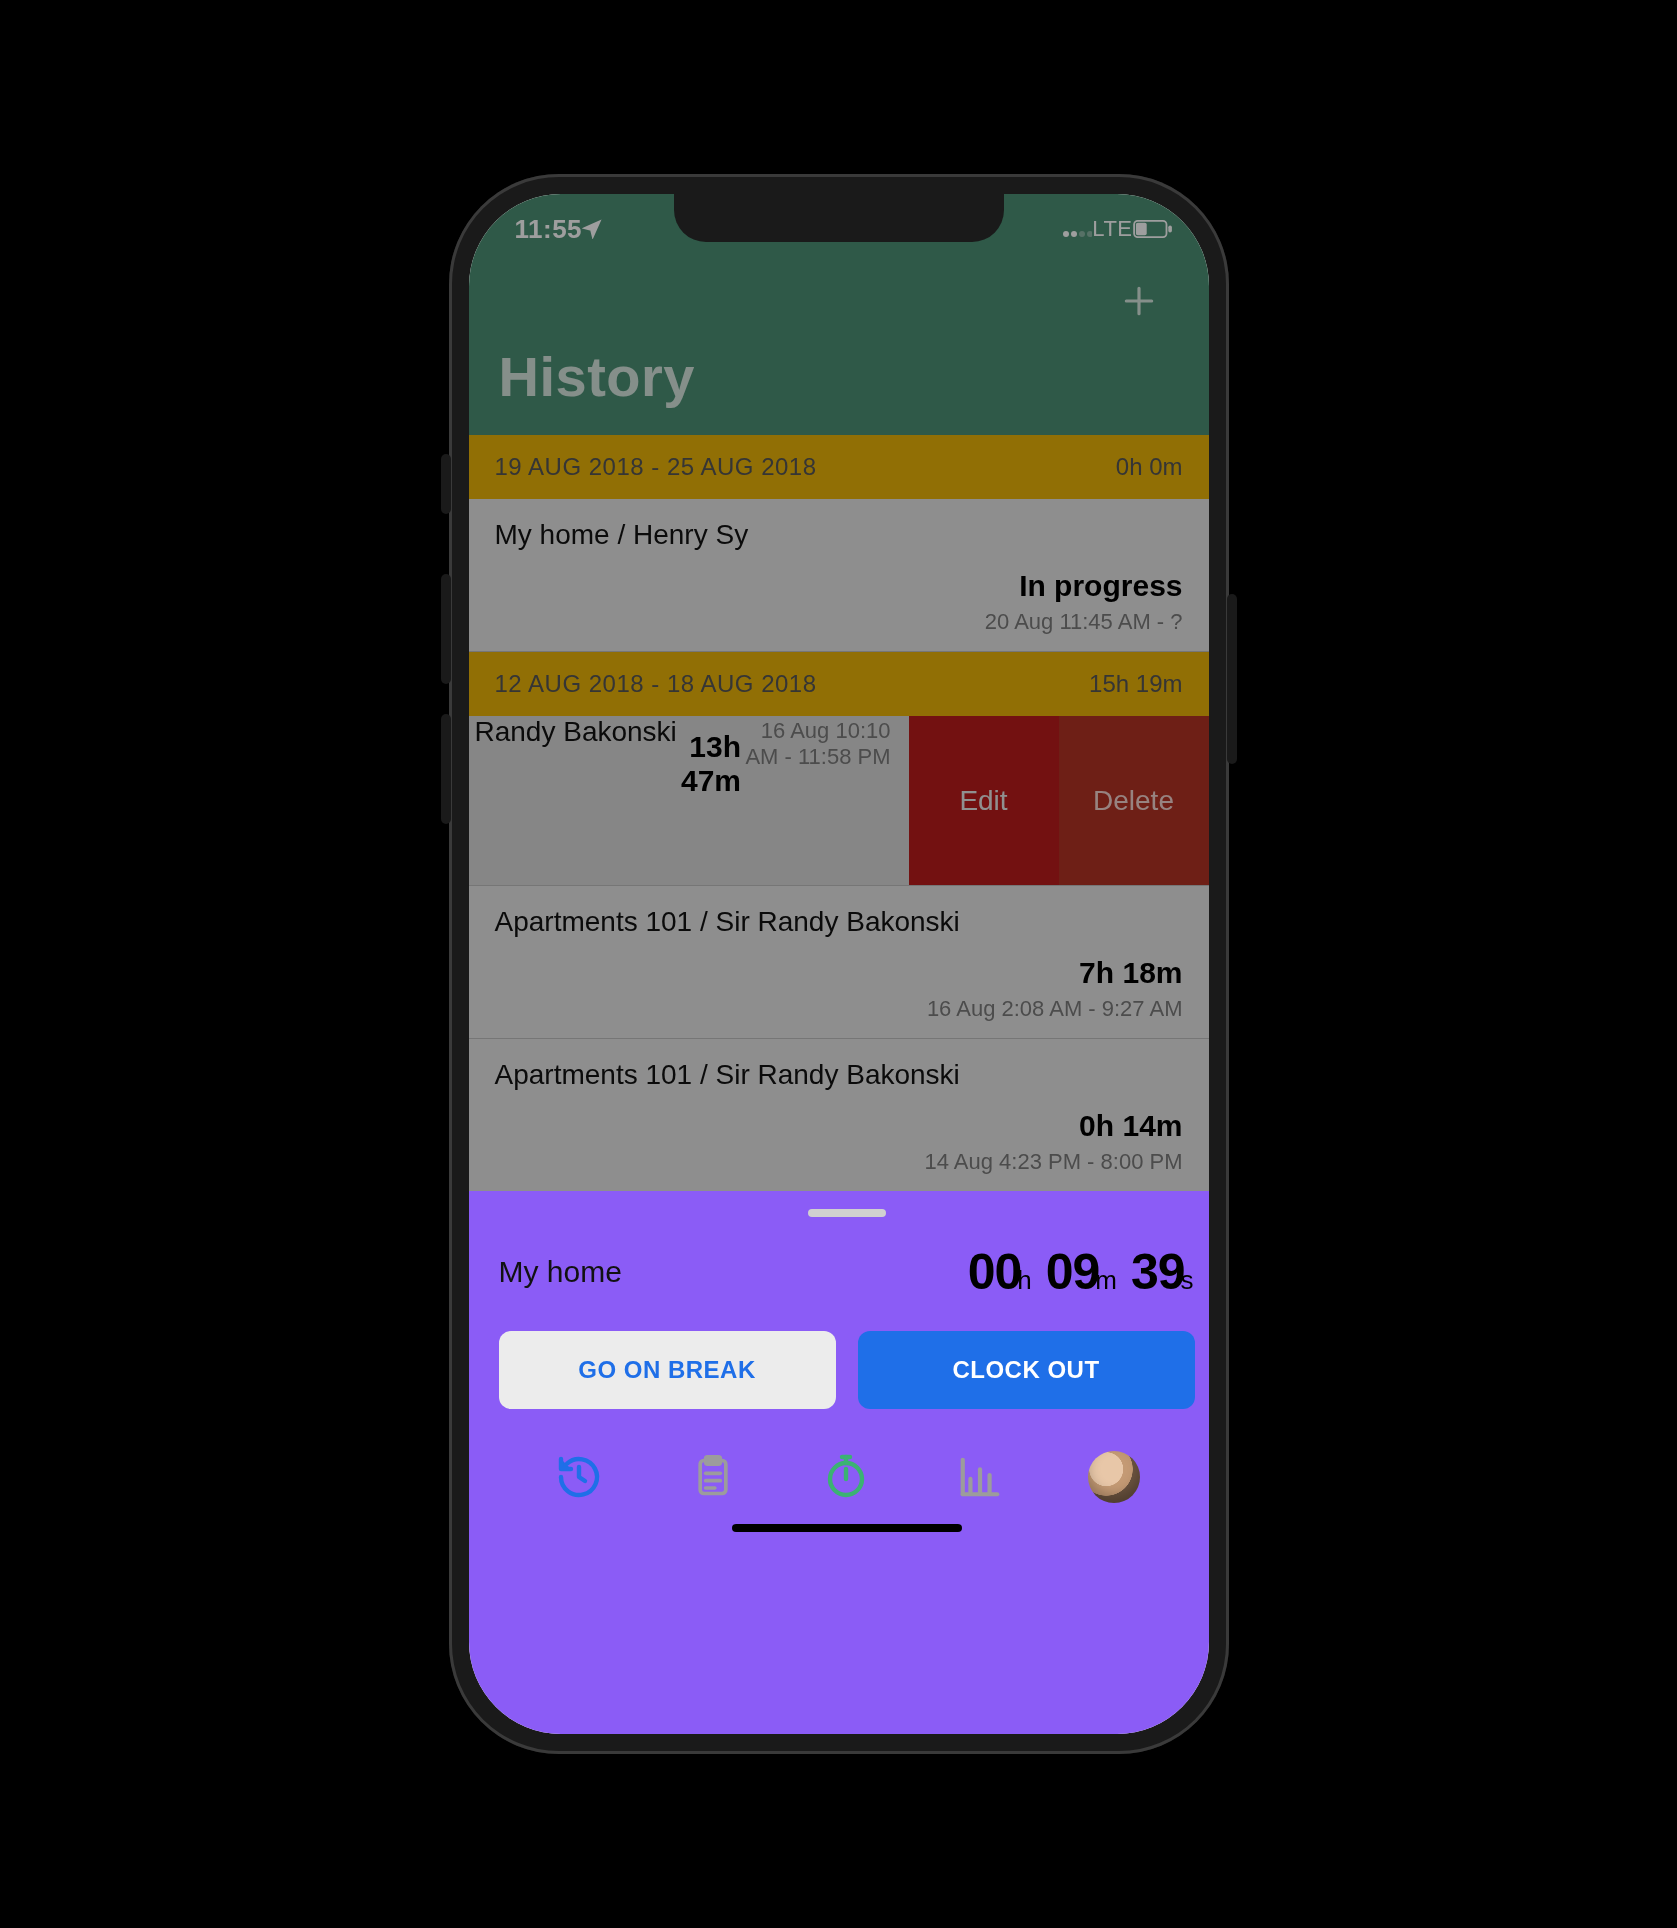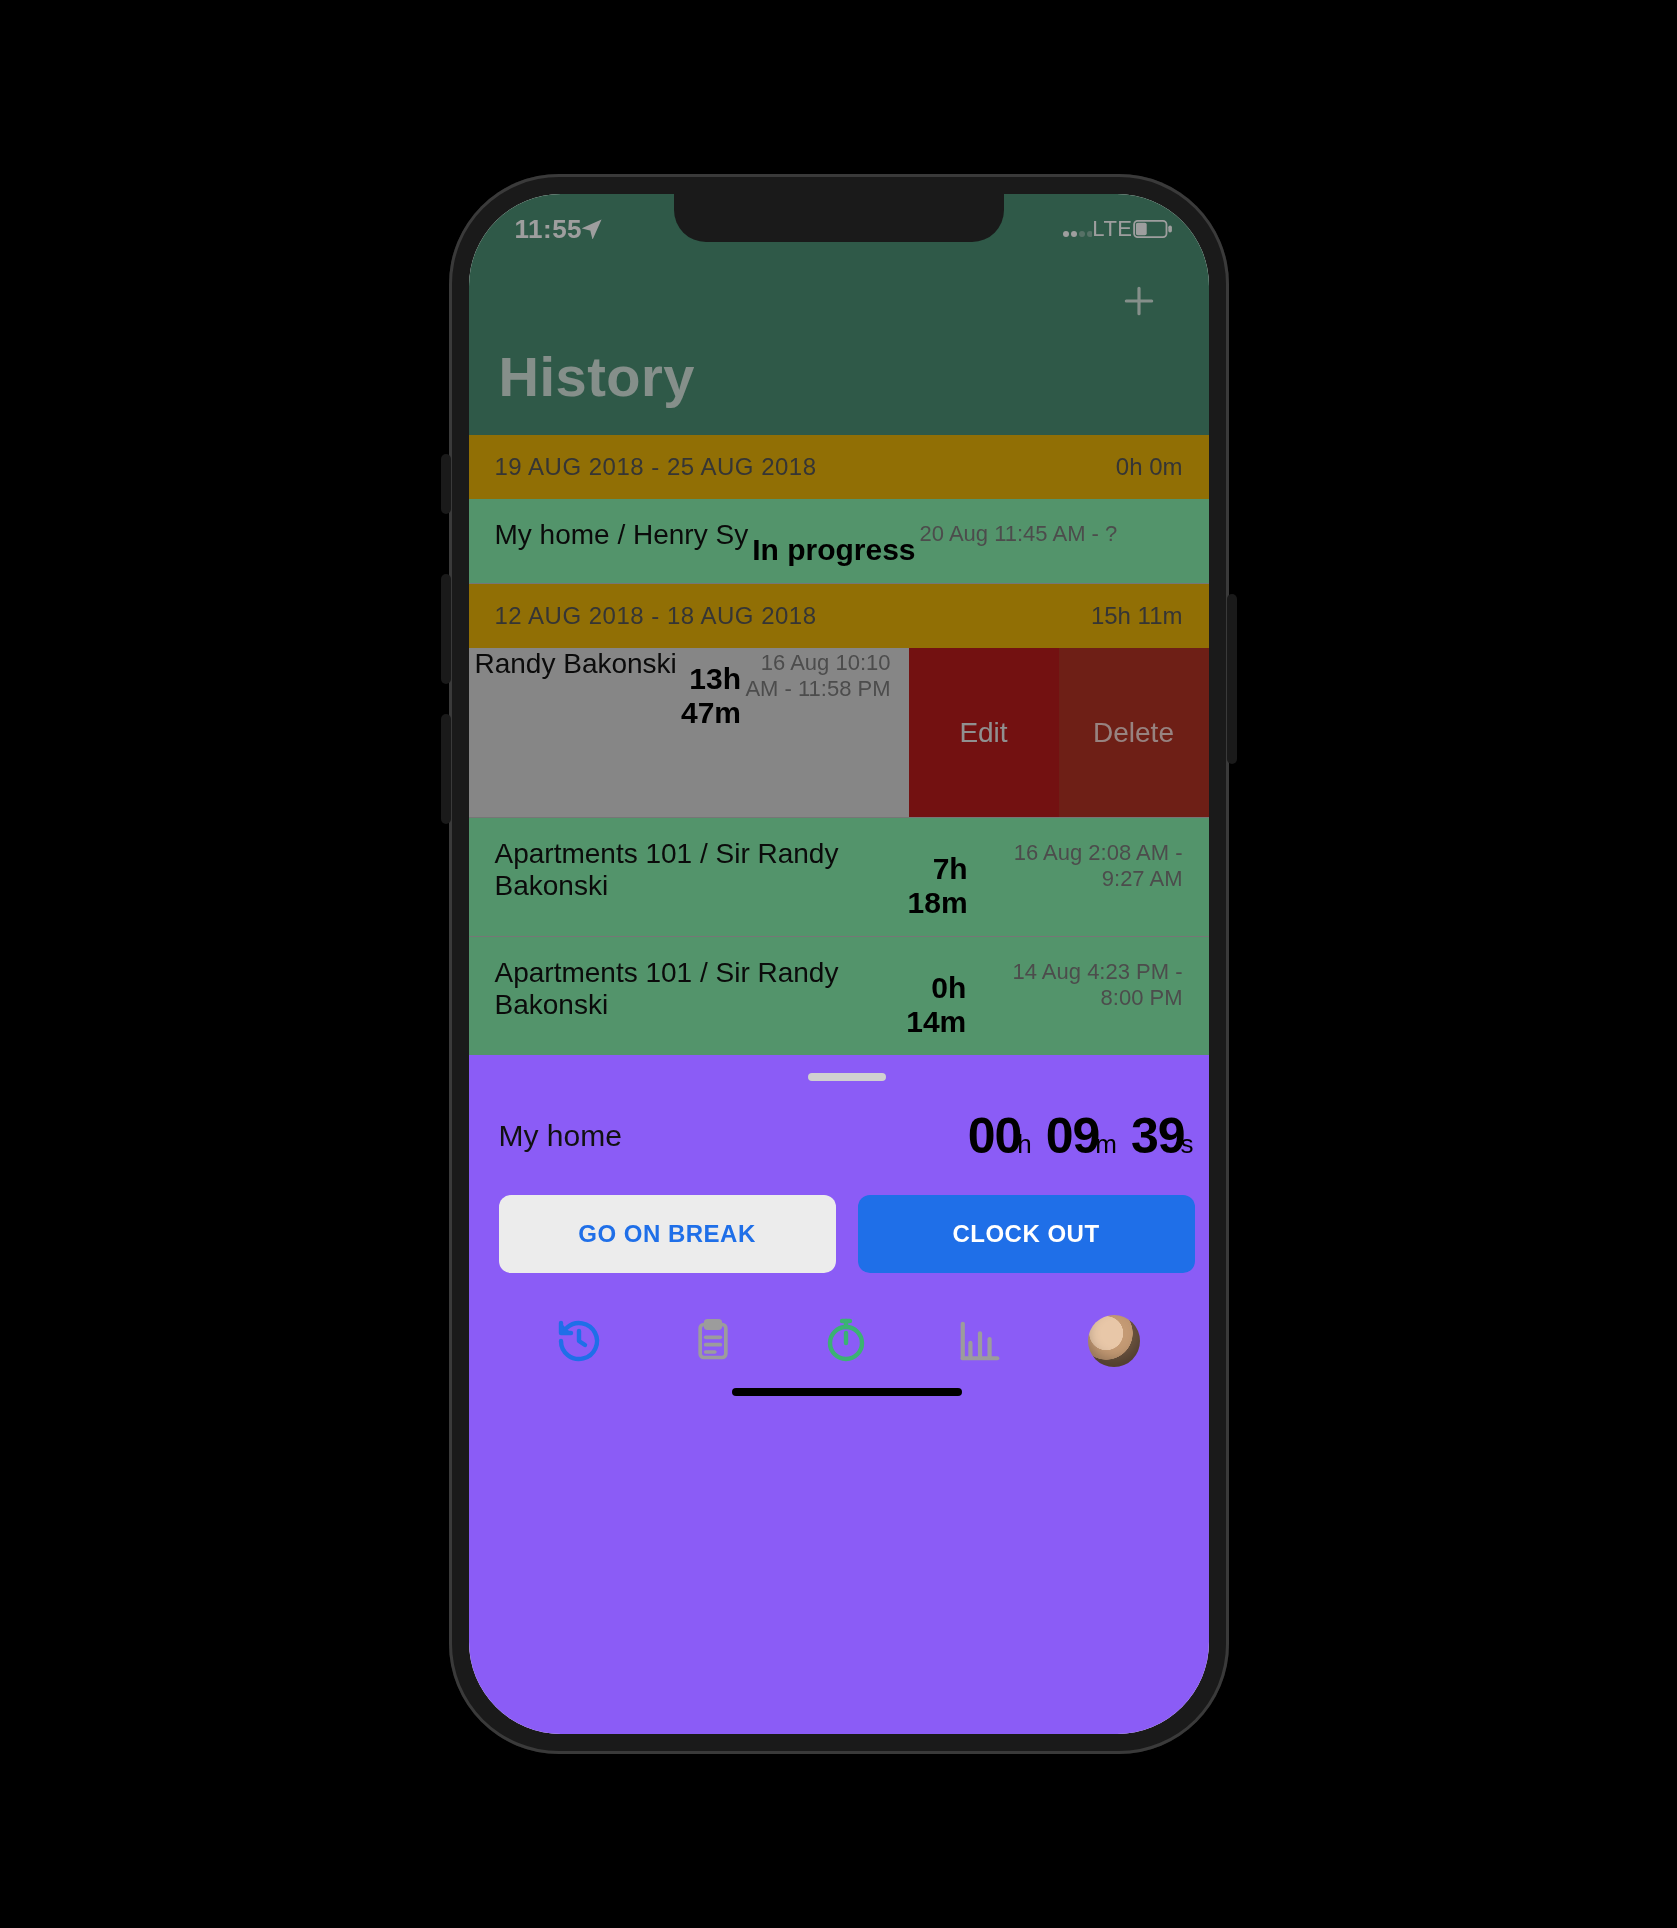--- a/index.html
+++ b/index.html
@@ -106,25 +106,25 @@
     justify-content: space-between;
     align-items: center;
     padding: 18px 26px;
     font-size: 24px;
     color: #555;
   }
   .section-header .label { letter-spacing: 0.5px; }
 
   
   .entry {
-    background: #86efac;
+    background: #e5e5e5;
     border-bottom: 1px solid #bfbfbf;
     padding: 20px 26px 16px 26px;
     display: flex;
-    flex-direction: row;
+    flex-direction: column;
     gap: 4px;
   }
   .entry .title {
     font-size: 28px;
     color: #111;
     font-weight: 400;
   }
   .entry .dur {
     font-size: 30px;
     font-weight: 700;
@@ -324,21 +324,21 @@
           <span>0h 0m</span>
         </div>
         <div class="entry">
           <div class="title">My home / Henry Sy</div>
           <div class="dur">In progress</div>
           <div class="range">20 Aug 11:45 AM - ?</div>
         </div>
 
         <div class="section-header">
           <span class="label">12 AUG 2018 - 18 AUG 2018</span>
-          <span>15h 11m</span>
+          <span>15h 19m</span>
         </div>
 
         <div class="swiped-row">
           <div class="swiped-content">
             <div class="title">Randy Bakonski</div>
             <div class="dur">13h 47m</div>
             <div class="range">16 Aug 10:10 AM - 11:58 PM</div>
           </div>
           <div class="swipe-action edit">Edit</div>
           <div class="swipe-action delete">Delete</div>

